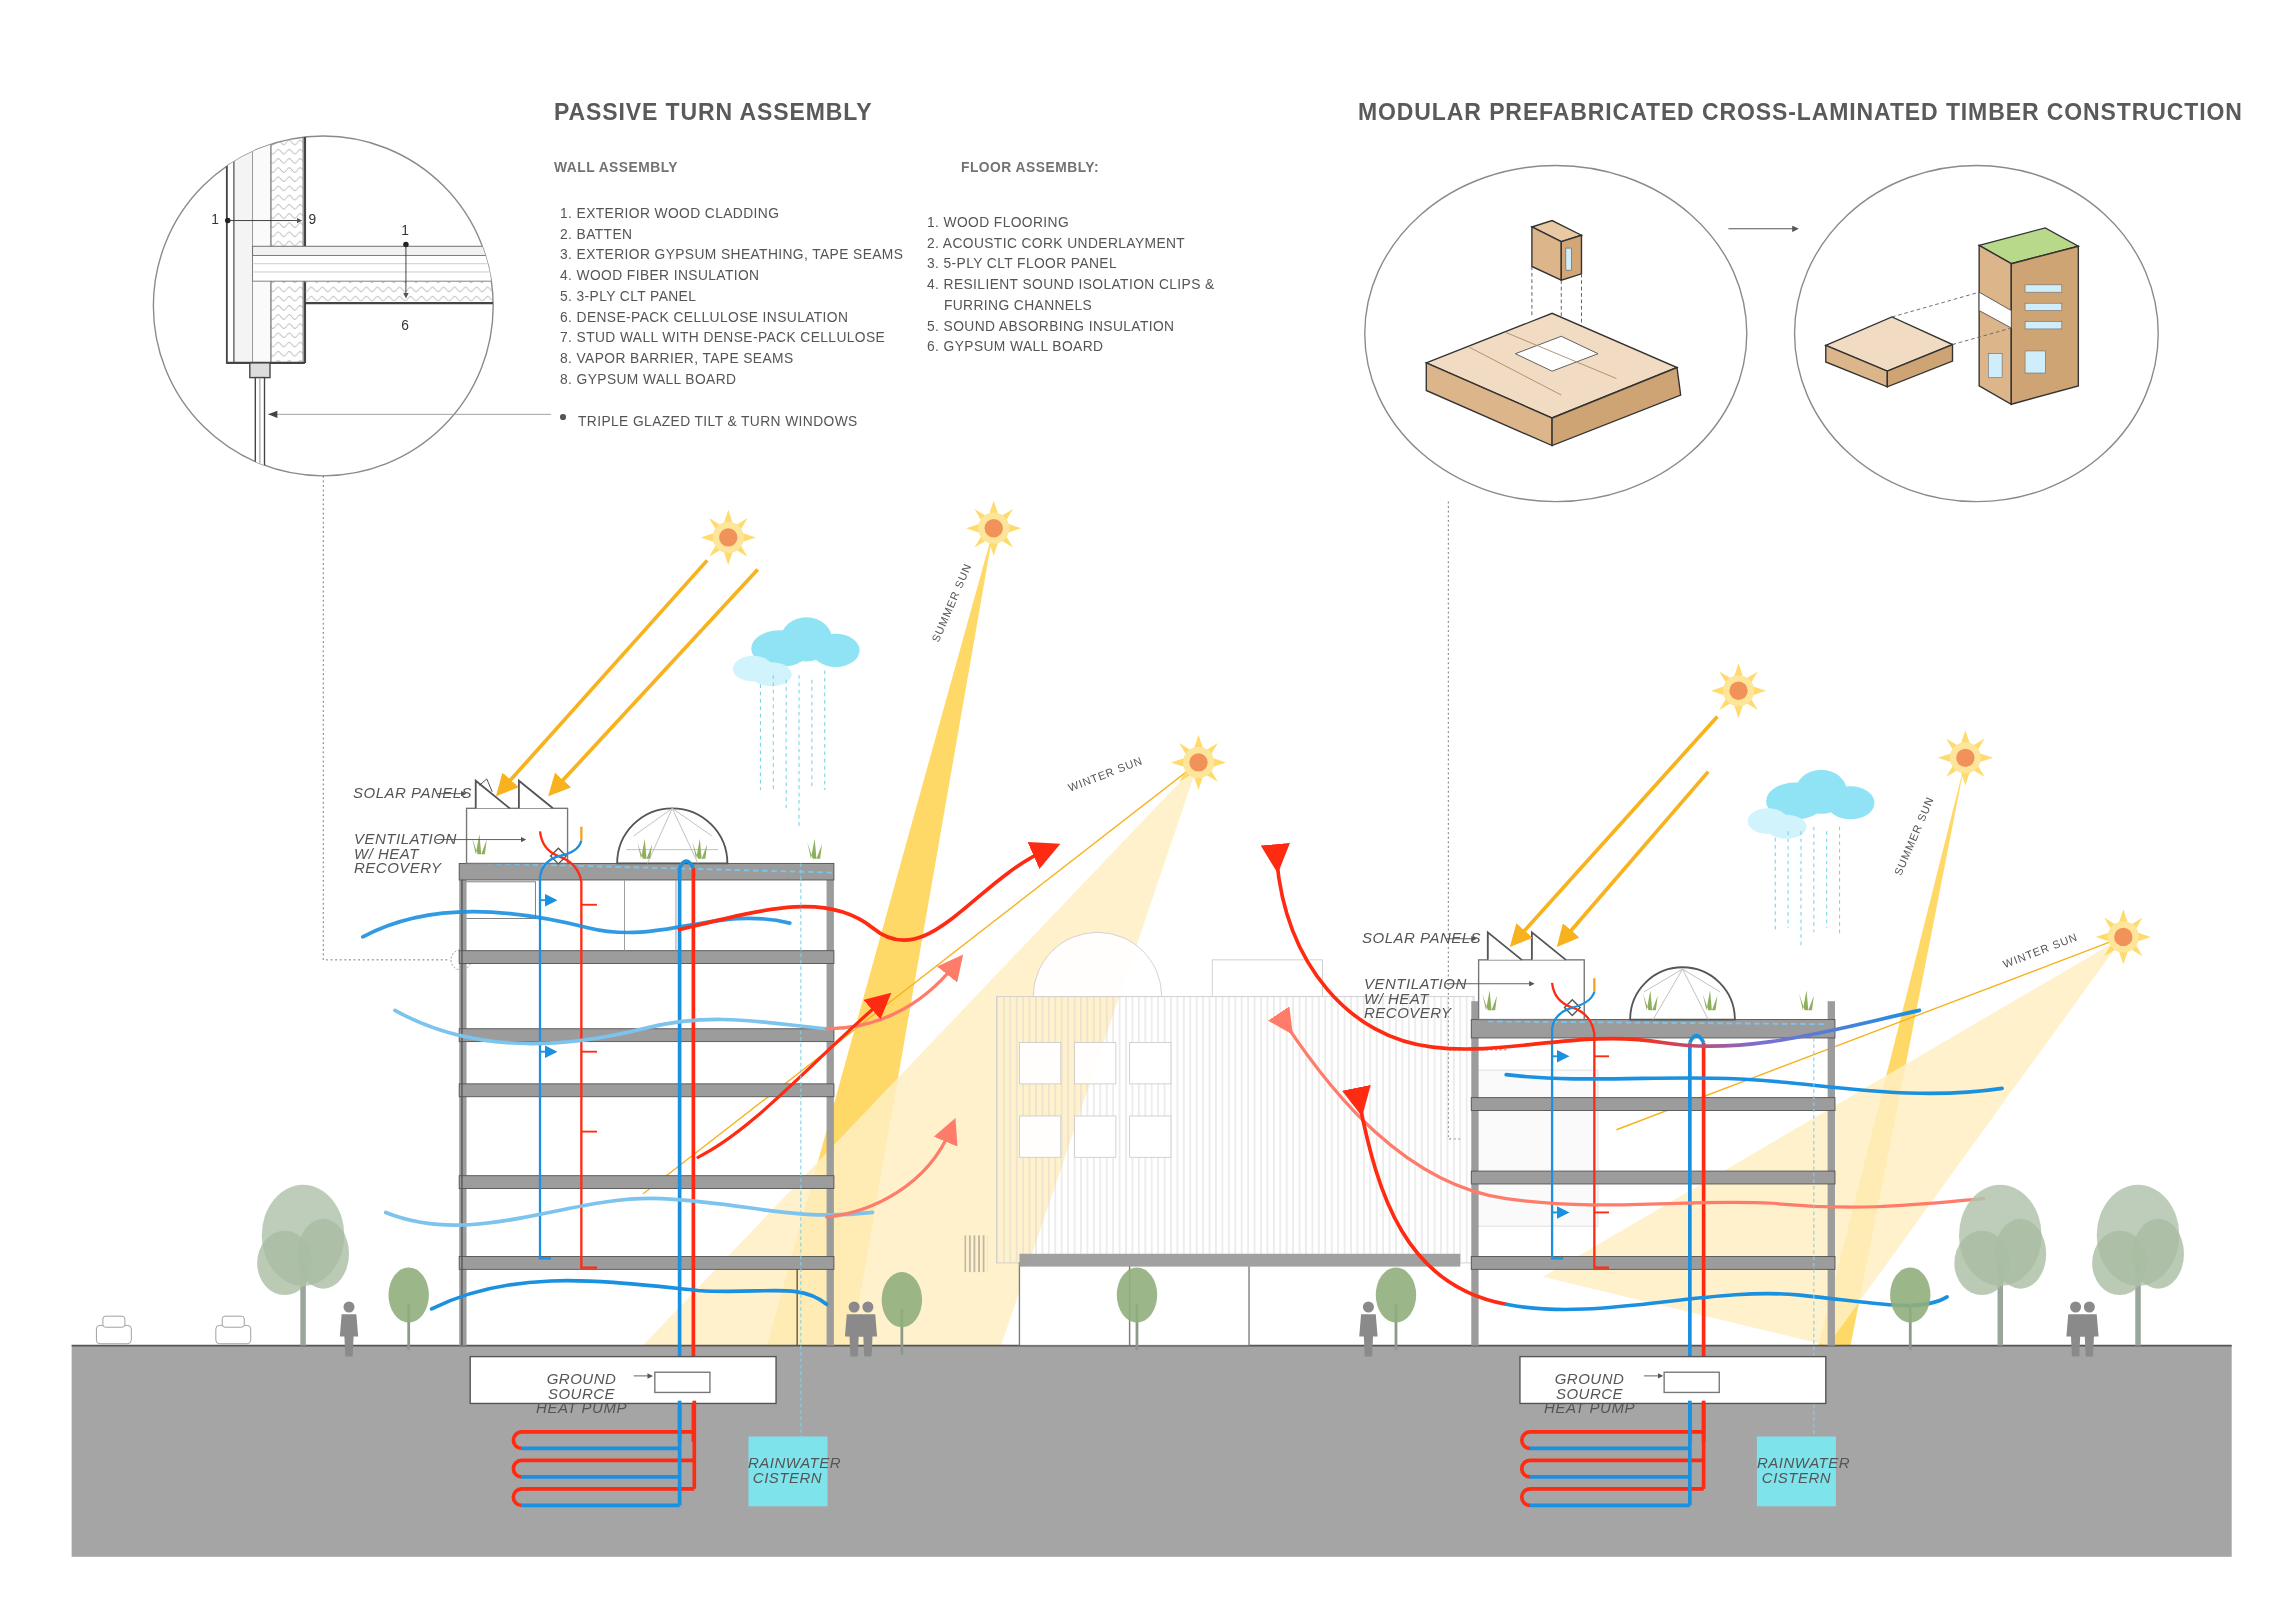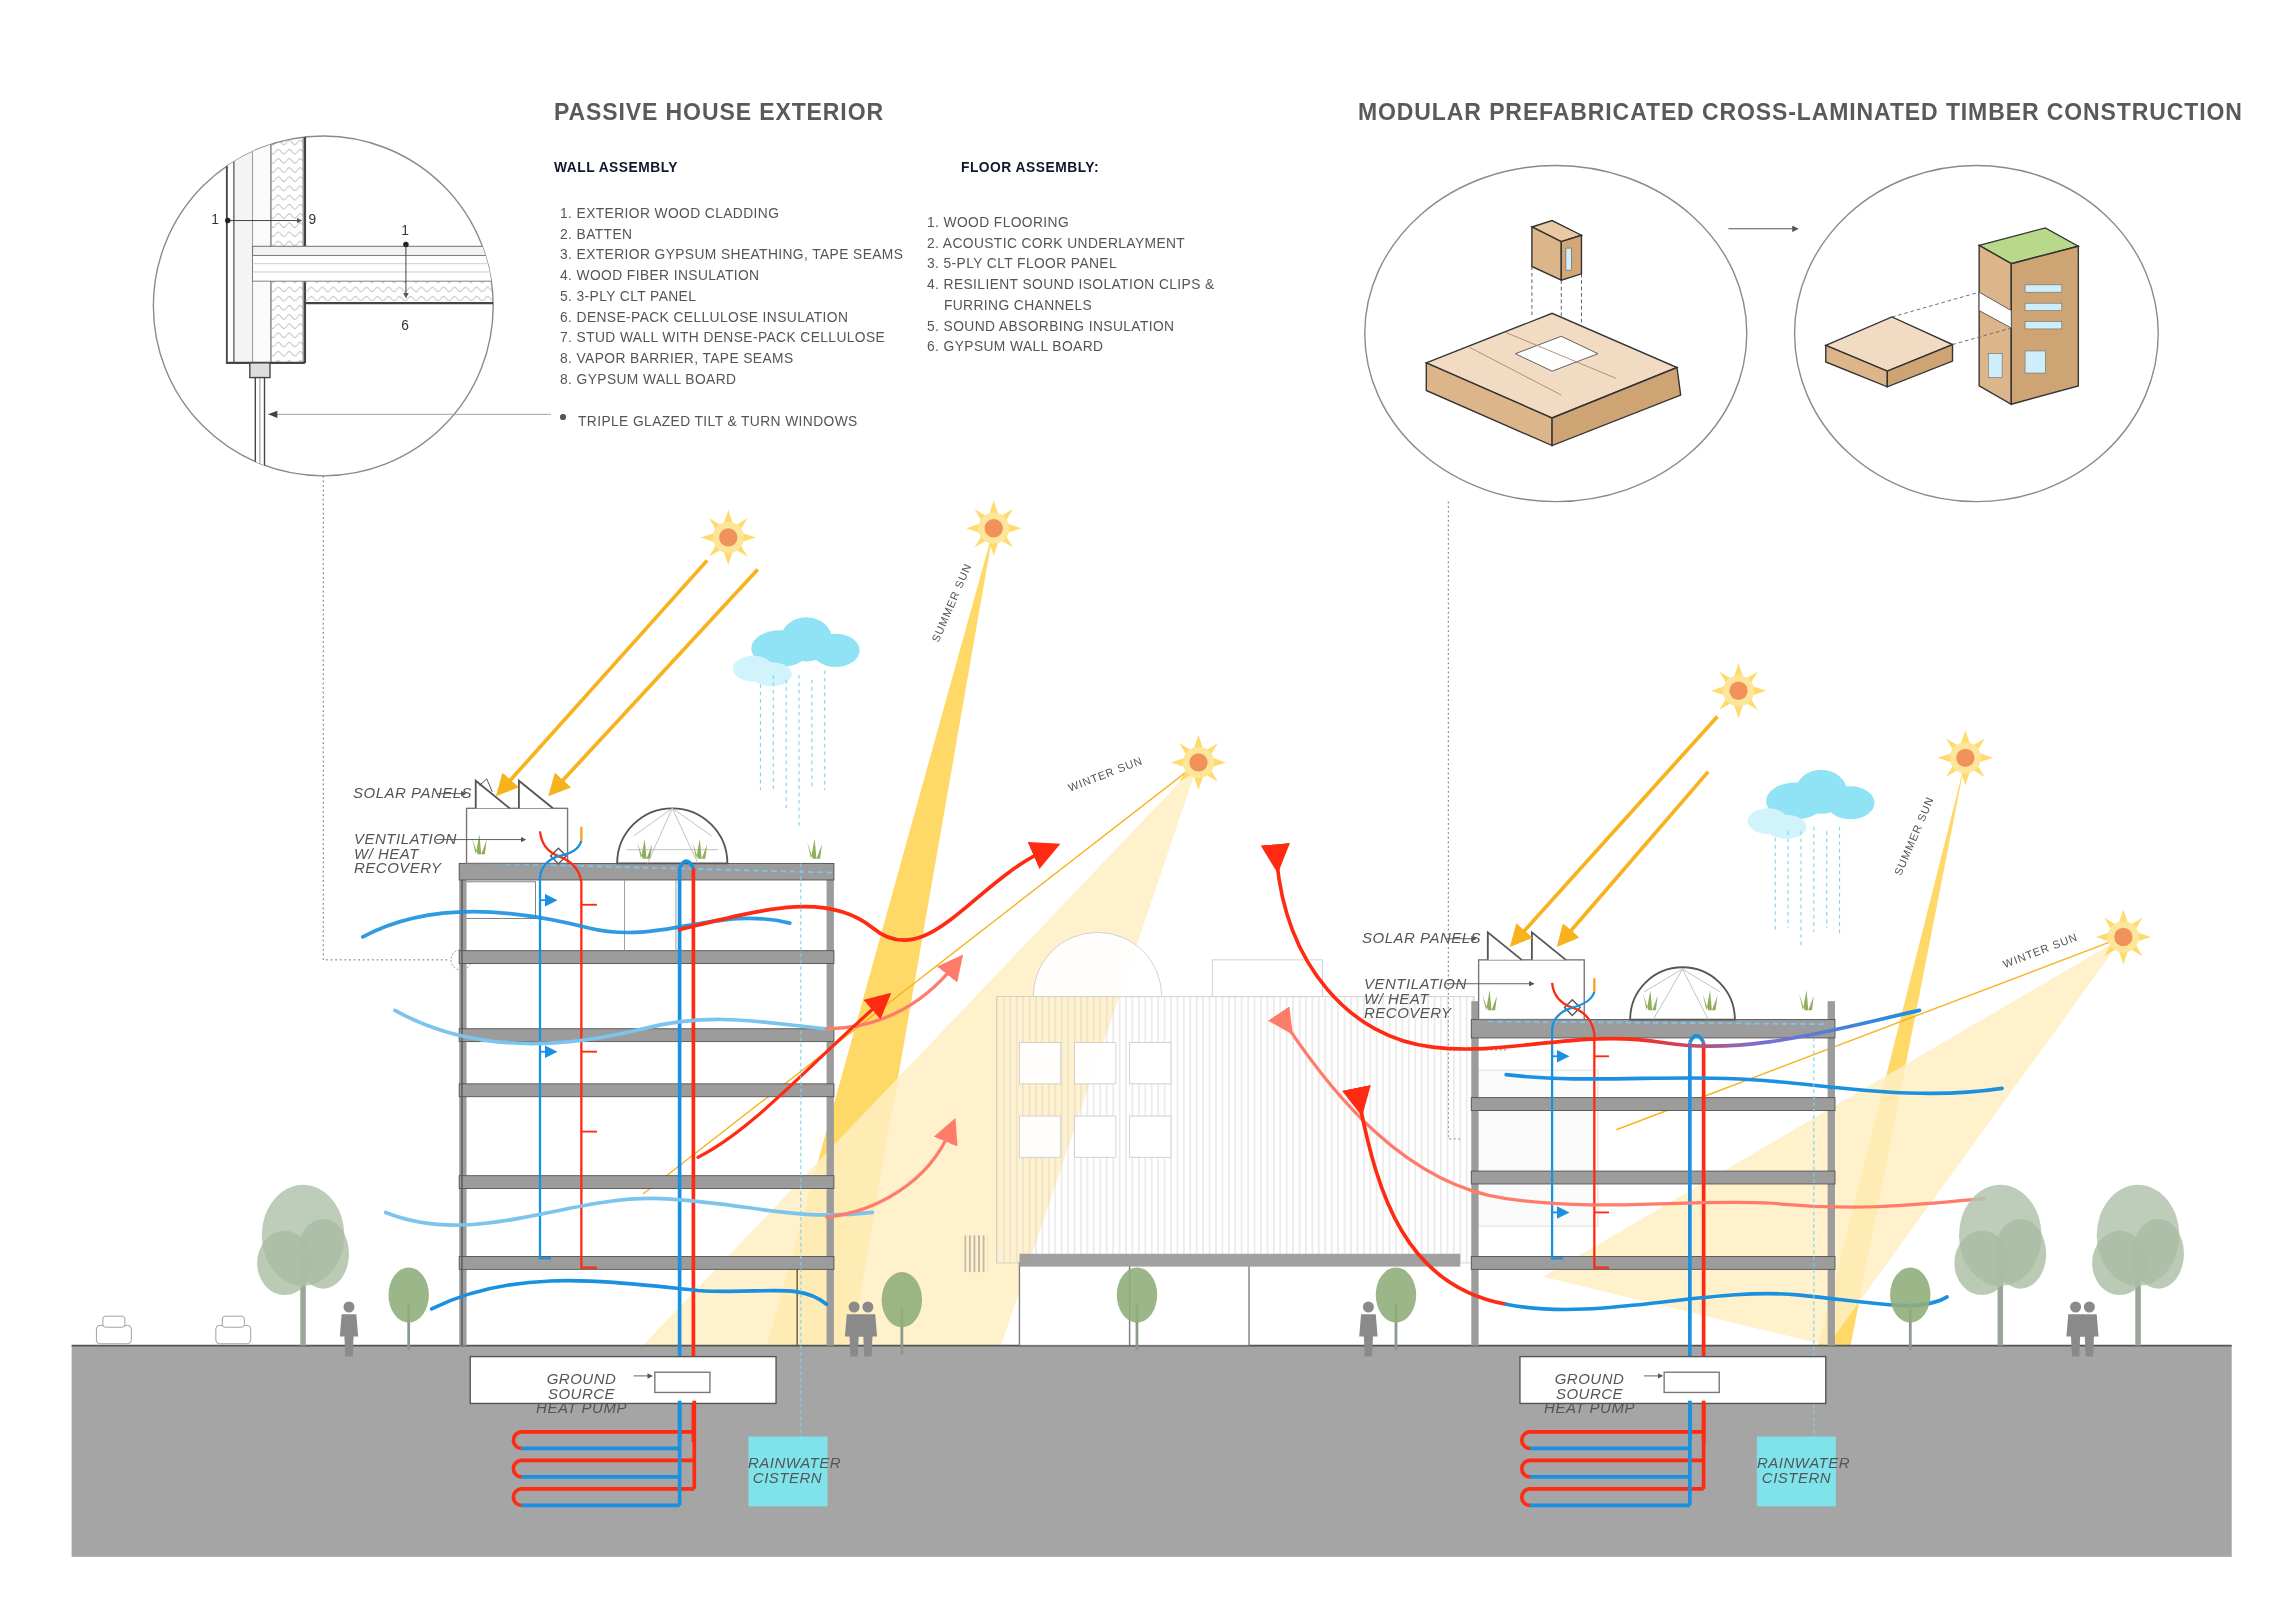--- a/index.html
+++ b/index.html
@@ -1,28 +1,28 @@
 <!DOCTYPE html>
 <html style="font-size:14.7px"><head>
 <meta charset="utf-8">
 <style>
   html, body { margin: 0; padding: 0; background: #ffffff; }
   body { width: 2296px; height: 1624px; position: relative; overflow: hidden; font-family: "Liberation Sans", "DejaVu Sans", sans-serif; color: #555; }
   .abs { position: absolute; }
   .title { font-weight: 700; font-size: 23px; letter-spacing: 0.9px; color: #5a5a5a; }
-  .subhead { font-weight: 700; font-size: 13.8px; color: #0f172a; letter-spacing: 0.5px; }
+  .subhead { font-weight: 700; font-size: 13.8px; color: #737373; letter-spacing: 0.5px; }
   .list { font-size: 13.8px; line-height: 20.7px; color: #555; letter-spacing: 0.4px; margin: 6px; padding: 0; list-style: none; }
   .list li { white-space: pre; }
   .lbl { font-size: 15px; color: #555; letter-spacing: 0.5px; line-height: 14.7px; font-style: italic; }
   svg text { font-family: "Liberation Sans", "DejaVu Sans", sans-serif; }
 </style>
 </head>
 <body>
 
-<div class="abs title" style="left:554px; top:99px;">PASSIVE HOUSE EXTERIOR</div>
+<div class="abs title" style="left:554px; top:99px;">PASSIVE TURN ASSEMBLY</div>
 <div class="abs title" style="left:1346px; top:99px;margin-left:12px;">MODULAR PREFABRICATED CROSS-LAMINATED TIMBER CONSTRUCTION</div>
 
 <div class="abs subhead" style="left:554px; top:160px;">WALL ASSEMBLY</div>
 <ul class="abs list" style="left:554px; top:198px;">
   <li>1. EXTERIOR WOOD CLADDING</li>
   <li>2. BATTEN</li>
   <li>3. EXTERIOR GYPSUM SHEATHING, TAPE SEAMS</li>
   <li>4. WOOD FIBER INSULATION</li>
   <li>5. 3-PLY CLT PANEL</li>
   <li>6. DENSE-PACK CELLULOSE INSULATION</li>

